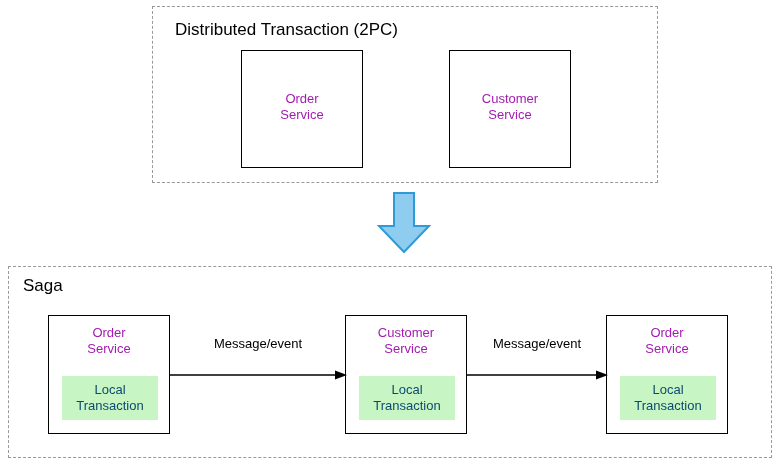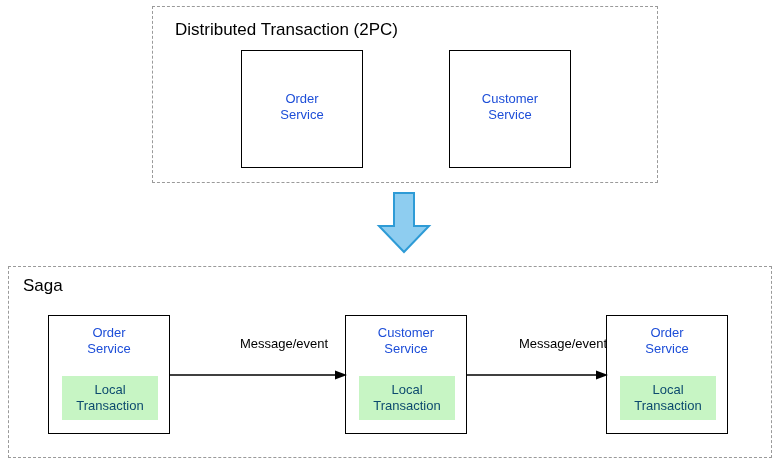--- a/index.html
+++ b/index.html
@@ -62,21 +62,21 @@
     background: #ffffff;
     box-sizing: border-box;
   }
   .service-label {
     position: absolute;
     left: 0;
     width: 100%;
     text-align: center;
     font-size: 13px;
     line-height: 16px;
-    color: #1d4ed8;
+    color: #a21caf;
     white-space: pre-line;
   }
 
   
   #box-2pc-order  { left: 241px; top: 50px;  width: 122px; height: 118px; }
   #box-2pc-cust   { left: 449px; top: 50px;  width: 122px; height: 118px; }
   #box-2pc-order .service-label,
   #box-2pc-cust  .service-label { top: 40px; }
 
   
@@ -114,21 +114,20 @@
   }
   #msg-arrow-1 { left: 169px; top: 367px; width: 178px; }
   #msg-arrow-2 { left: 466px; top: 367px; width: 142px; }
   .msg-label {
     position: absolute;
     text-align: center;
     font-size: 13px;
     line-height: 16px;
     color: #000000;
     white-space: nowrap;
-    padding-left: 26px;
   }
   #msg-label-1 { left: 169px; top: 336px; width: 178px; }
   #msg-label-2 { left: 466px; top: 336px; width: 142px; }
 
   
   #blue-arrow {
     position: absolute;
     left: 376px;
     top: 192px;
     width: 56px;

